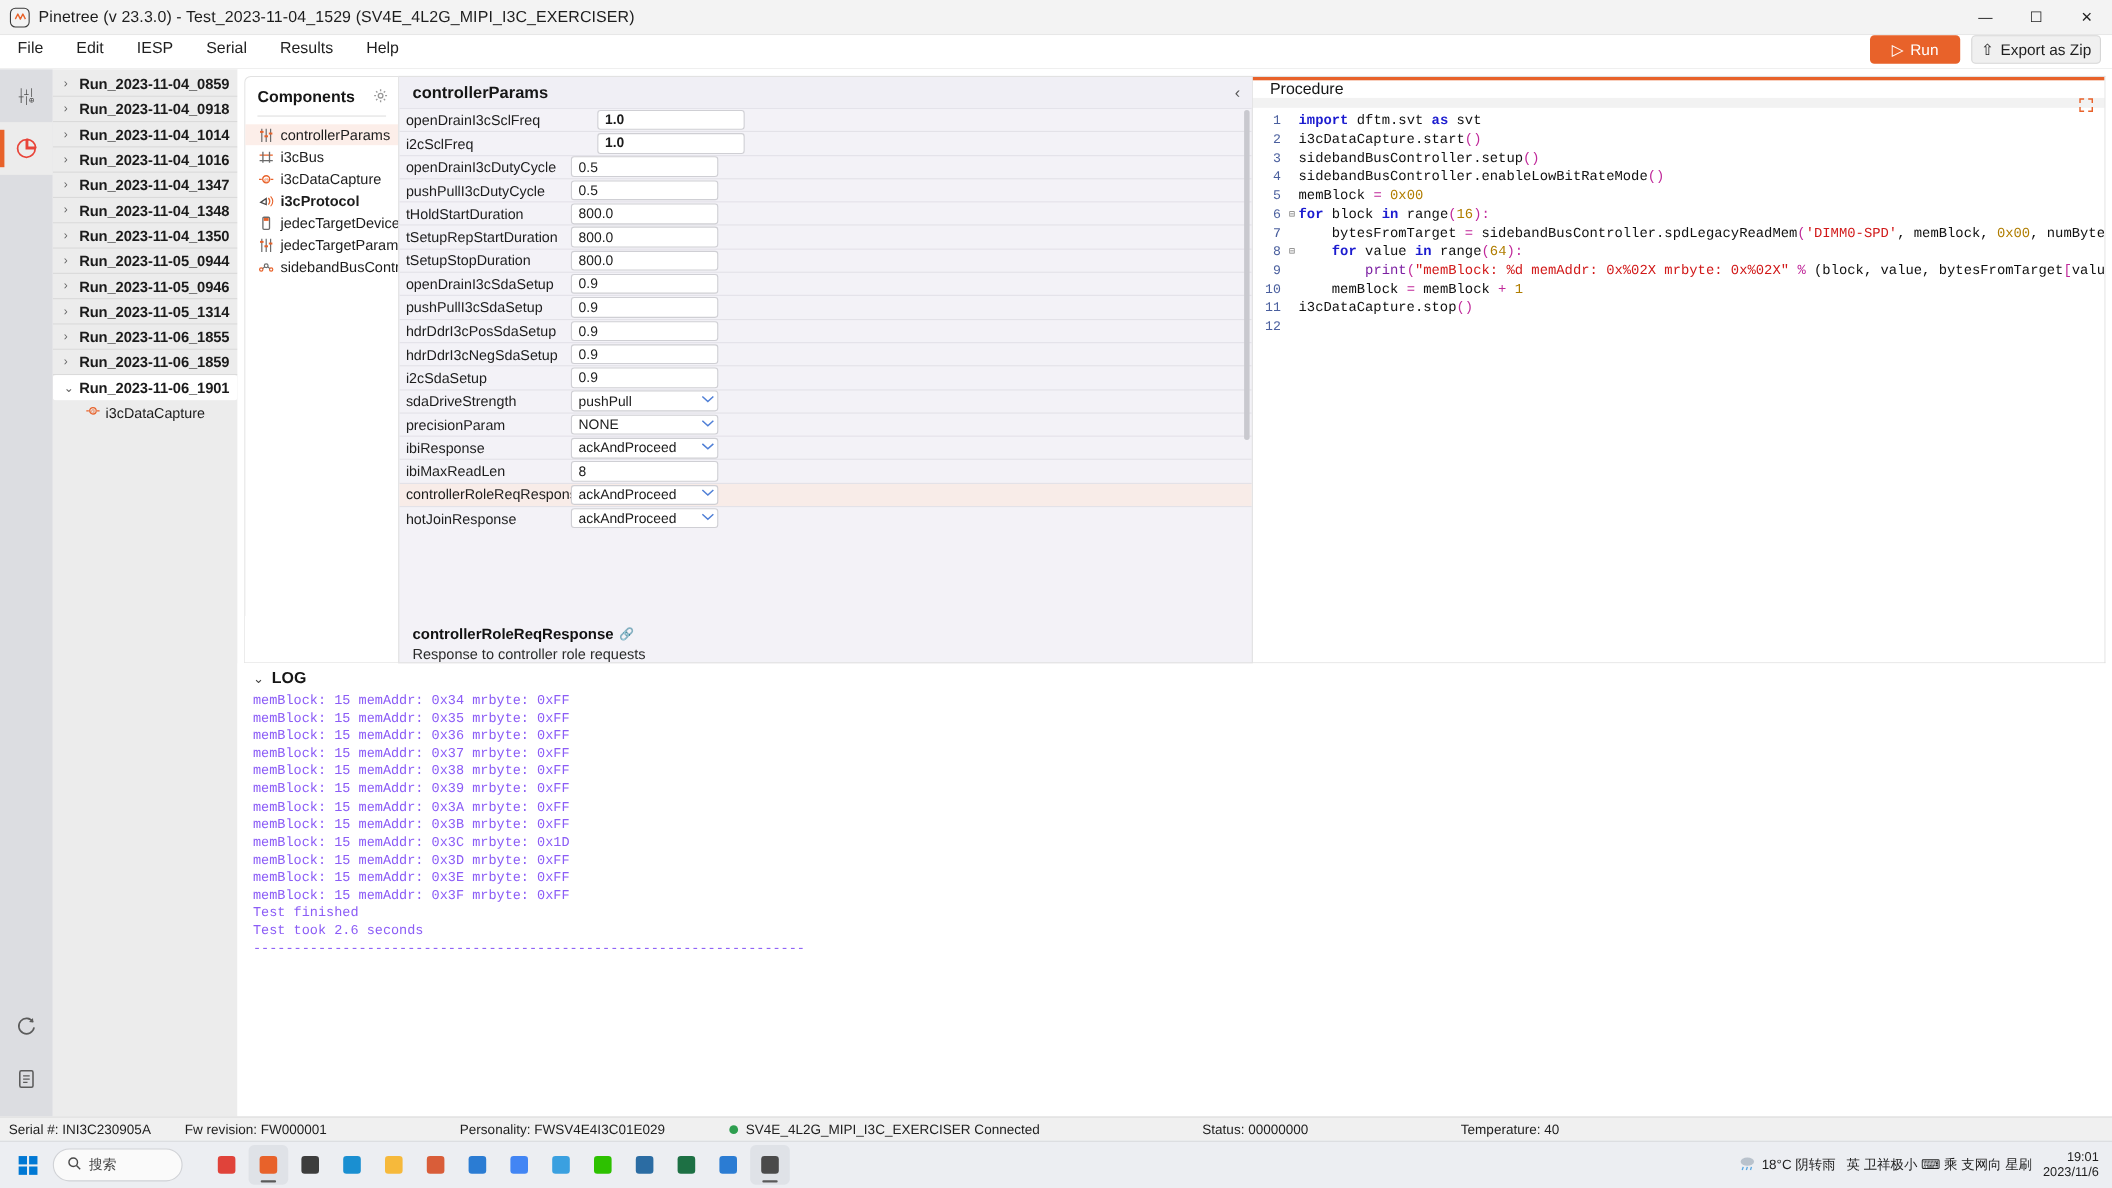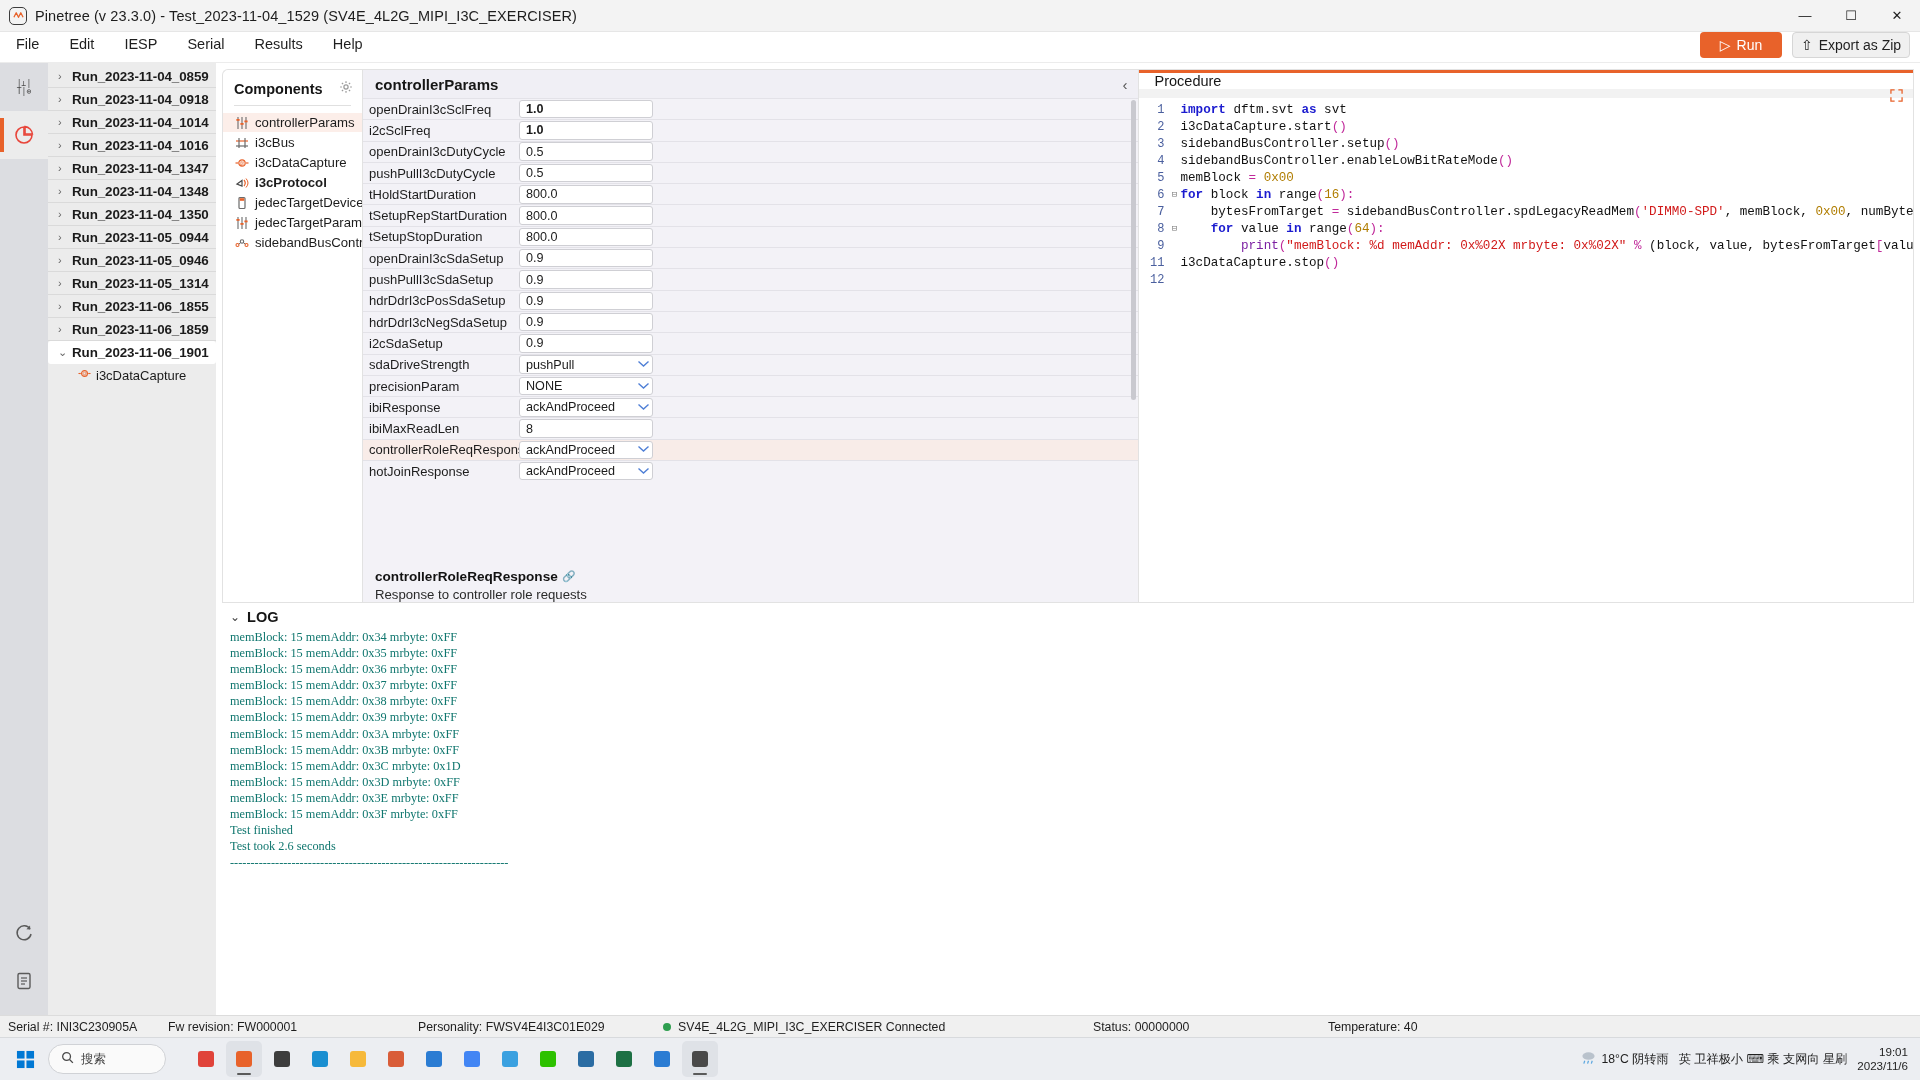--- a/index.html
+++ b/index.html
@@ -132,21 +132,21 @@
     border-top: 1px solid #e3e2e8; padding-left: 6px;
   }
   .prow.hl { background: #f8ece8; }
   .pname { width: 150px; flex: 0 0 150px; font-size: 13px; color: #1d1d1d; }
   .pval {
     flex: 1; margin-right: 16px; height: 18.5px; background: #fff;
     border: 1px solid #cfcfd4; border-radius: 3px; font-size: 12.6px;
     color: #1b1b1b; display: flex; align-items: center; padding: 0 6px;
     max-width: 134px;
   }
-  .pval.bold { font-weight: bold; }
+  .pval.bold { font-weight: bold; margin-left: 24px; }
   .pval.select { padding-right: 2px; }
   .pval .caret { margin-left: auto; color: #3b6fd4; font-size: 10px; }
   .pdesc { padding: 8px 12px 0 12px; }
   .pdesc-title { font-size: 13.6px; font-weight: bold; color: #121212; display: flex; align-items: center; gap: 5px; }
   .pdesc-link { color: #6a6a6a; font-size: 11px; }
   .pdesc-text { font-size: 13.2px; color: #2a2a2a; margin-top: 3px; }
   .params-scroll {
     position: absolute; right: 2px; top: 30px; width: 5px; height: 300px;
     background: #c9c9cf; border-radius: 3px;
   }
@@ -180,22 +180,22 @@
   .fn { color: #7b1fa2; }
   .punc { color: #c0299a; }
   .op { color: #111; }
 
   
   .logwrap { flex: 1; display: flex; flex-direction: column; min-height: 0; padding: 0 6px 0 6px; background: #fff; }
   .log-head { display: flex; align-items: center; gap: 7px; padding: 6px 0 4px 8px; }
   .log-chev { color: #444; font-size: 12px; }
   .log-title { font-size: 14.5px; font-weight: bold; color: #161616; }
   .log-body {
-    flex: 1; overflow: hidden; font-family: Liberation Serif, serif;
-    font-size: 12.3px; line-height: 16.1px; color: #0f766e; padding-left: 8px;
+    flex: 1; overflow: hidden; font-family: Liberation Mono, monospace;
+    font-size: 12.3px; line-height: 16.1px; color: #8b5cf6; padding-left: 8px;
     white-space: pre;
   }
 
   
   .status {
     height: 22px; flex: 0 0 22px; display: flex; align-items: center;
     background: #f0f0f0; border-top: 1px solid #dcdcdc; font-size: 12.3px; color: #1e1e1e;
   }
   .status > div { white-space: nowrap; }
   .st-dot { width: 8px; height: 8px; border-radius: 50%; background: #2e9e4f; margin-right: 7px; flex: 0 0 8px; }
@@ -619,20 +619,21 @@
           <div class="code" id="code-lines">
               <div class="cline"><span class="gut">1</span><span class="fold"></span><span class="ctext"><span class="kw">import</span><span class="op"> dftm.svt </span><span class="kw">as</span><span class="op"> svt</span></span></div>
               <div class="cline"><span class="gut">2</span><span class="fold"></span><span class="ctext"><span class="op">i3cDataCapture.start</span><span class="punc">()</span></span></div>
               <div class="cline"><span class="gut">3</span><span class="fold"></span><span class="ctext"><span class="op">sidebandBusController.setup</span><span class="punc">()</span></span></div>
               <div class="cline"><span class="gut">4</span><span class="fold"></span><span class="ctext"><span class="op">sidebandBusController.enableLowBitRateMode</span><span class="punc">()</span></span></div>
               <div class="cline"><span class="gut">5</span><span class="fold"></span><span class="ctext"><span class="op">memBlock </span><span class="punc">=</span><span class="op"> </span><span class="num">0x00</span></span></div>
               <div class="cline"><span class="gut">6</span><span class="fold">⊟</span><span class="ctext"><span class="kw">for</span><span class="op"> block </span><span class="kw">in</span><span class="op"> range</span><span class="punc">(</span><span class="num">16</span><span class="punc">):</span></span></div>
               <div class="cline"><span class="gut">7</span><span class="fold"></span><span class="ctext"><span class="op">    bytesFromTarget </span><span class="punc">=</span><span class="op"> sidebandBusController.spdLegacyReadMem</span><span class="punc">(</span><span class="str">'DIMM0-SPD'</span><span class="op">, memBlock, </span><span class="num">0x00</span><span class="op">, numBytes </span></span></div>
               <div class="cline"><span class="gut">8</span><span class="fold">⊟</span><span class="ctext"><span class="op">    </span><span class="kw">for</span><span class="op"> value </span><span class="kw">in</span><span class="op"> range</span><span class="punc">(</span><span class="num">64</span><span class="punc">):</span></span></div>
               <div class="cline"><span class="gut">9</span><span class="fold"></span><span class="ctext"><span class="op">        </span><span class="fn">print</span><span class="punc">(</span><span class="str">"memBlock: %d memAddr: 0x%02X mrbyte: 0x%02X"</span><span class="op"> </span><span class="punc">%</span><span class="op"> (block, value, bytesFromTarget</span><span class="punc">[</span><span class="op">value</span></span></div>
+              <div class="cline"><span class="gut">10</span><span class="fold"></span><span class="ctext"><span class="op">    memBlock </span><span class="punc">=</span><span class="op"> memBlock </span><span class="punc">+</span><span class="op"> </span><span class="num">1</span></span></div>
               <div class="cline"><span class="gut">11</span><span class="fold"></span><span class="ctext"><span class="op">i3cDataCapture.stop</span><span class="punc">()</span></span></div>
               <div class="cline"><span class="gut">12</span><span class="fold"></span><span class="ctext"><span class="op"></span></span></div>
             </div>
         </div>
 
       </div>
 
       <div class="logwrap">
         <div class="log-head">
           <span class="log-chev">⌄</span>

